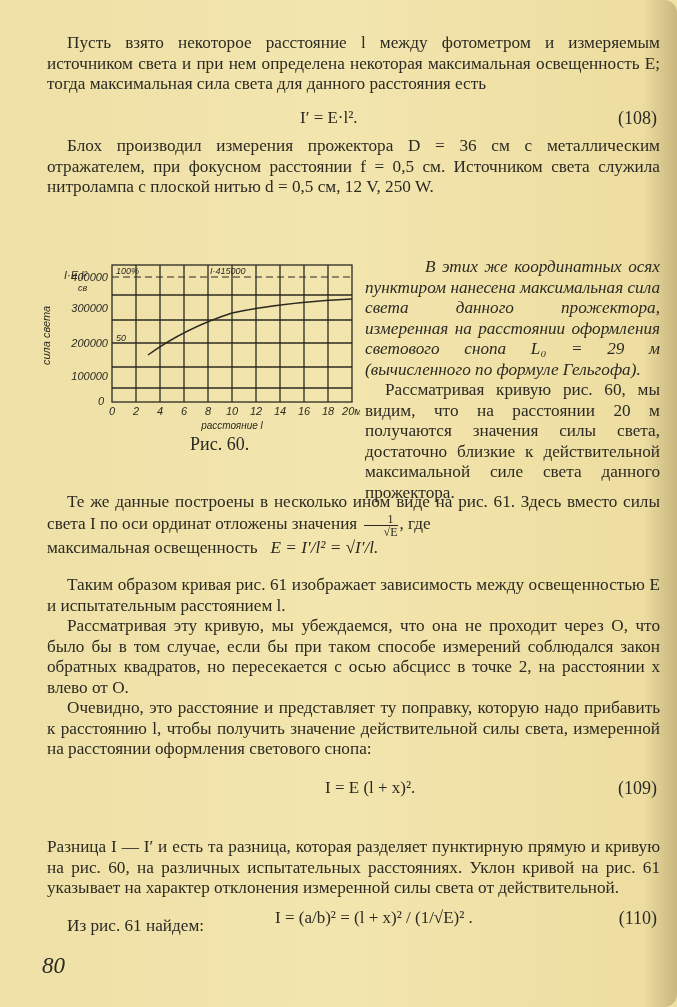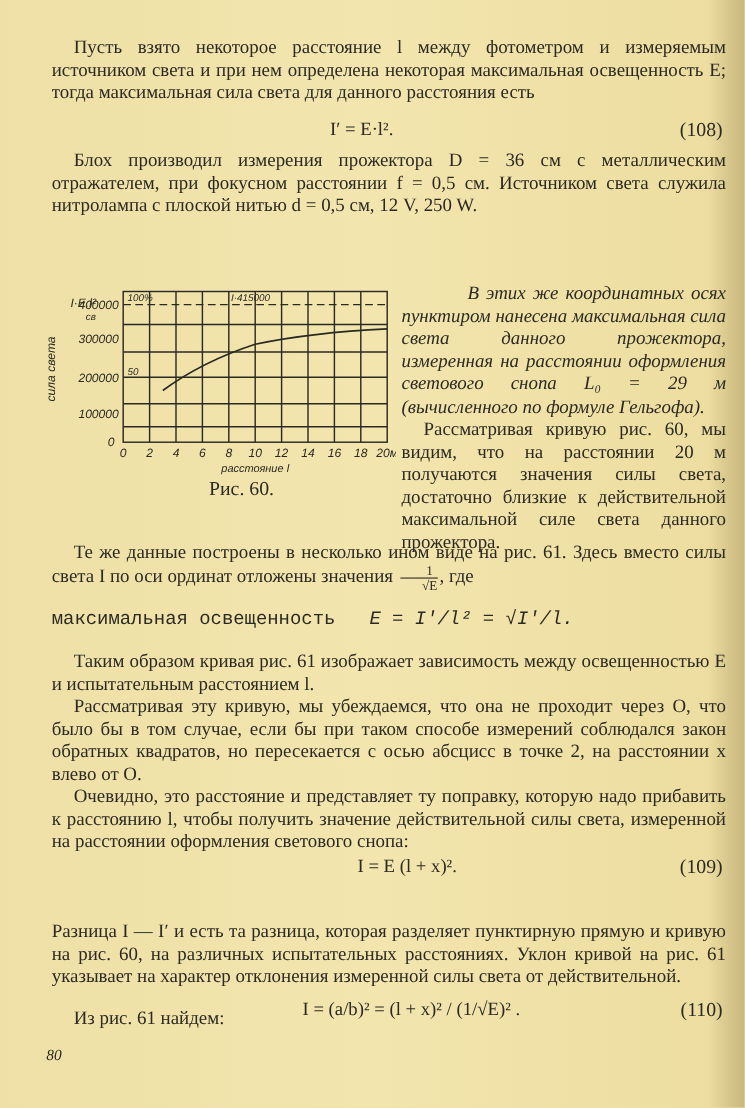--- a/index.html
+++ b/index.html
@@ -1,33 +1,33 @@
 <!DOCTYPE html>
 <html><head>
 <meta charset="utf-8">
 <style>
   html,body{margin:0;padding:0;}
   body{width:677px;height:1007px;overflow:hidden;background:#efe0a4;
     font-family:"Liberation Serif","DejaVu Serif",serif;color:#2b2a22;position:relative;}
   .page{position:absolute;left:0;top:0;width:677px;height:1007px;
-    background:linear-gradient(90deg,#eee0a6 0%,#f2e5ae 50%,#eddda0 95%,#c9b77e 100%);}
+    background:linear-gradient(90deg,#eee0a6 0%,#f2e5ae 50%,#eddda0 95%,#c9b77e 100%);border-radius:13px;}
   .txt{position:absolute;left:47px;width:613px;font-size:17.2px;line-height:20.5px;text-align:justify;}
   .p{margin:0;text-indent:20px;}
   .noind{text-indent:0;}
   .eq{position:absolute;font-size:17px;}
   .eqnum{position:absolute;right:20px;font-size:18px;}
   i{font-style:italic;}
   .frac{display:inline-block;vertical-align:middle;text-align:center;font-size:12px;line-height:12px;margin:0 2px;}
   .frac span{display:block;}
   .frac .den{border-top:1px solid #2b2a22;}
   .fig{position:absolute;left:20px;top:255px;width:340px;height:220px;}
   .fig svg text{font-family:"Liberation Sans",sans-serif;font-style:italic;fill:#2b2a22;}
   .caption{position:absolute;left:190px;top:434px;font-family:Liberation Serif, serif;font-size:18px;}
   .side{position:absolute;left:365px;width:295px;font-size:17.2px;line-height:20.5px;text-align:justify;}
-  .pagenum{position:absolute;left:42px;top:953px;font-size:14px;font-style:italic;}
+  .pagenum{position:absolute;left:42px;top:953px;font-size:23px;font-style:italic;}
 </style>
 </head>
 <body>
 
 <div class="page">
 
   <div class="txt" style="top:33px;">
     <p class="p">Пусть взято некоторое расстояние l между фотометром и измеряемым источником света и при нем определена некоторая максимальная освещенность E; тогда максимальная сила света для данного расстояния есть</p>
   </div>
   <div class="eq" style="left:300px;top:108px;">I′ = E·l².</div>
@@ -91,21 +91,21 @@
   <div class="caption">Рис. 60.</div>
 
   <div class="side" style="top:257px;text-indent:60px;font-style:italic;">В этих же координатных осях пунктиром нанесена максимальная сила света данного прожектора, измеренная на расстоянии оформления светового снопа L₀ = 29 м (вычисленного по формуле Гельгофа).</div>
   <div class="side" style="top:380px;text-indent:20px;">Рассматривая кривую рис. 60, мы видим, что на расстоянии 20 м получаются значения силы света, достаточно близкие к действительной максимальной силе света данного прожектора.</div>
 
   <div class="txt" style="top:492px;">
     <p class="p">
       <span>Те же данные построены в несколько ином виде на рис. 61. Здесь вместо силы света I по оси ординат отложены значения</span>
       <span class="frac"><span>1</span><span class="den">√E</span></span><span>, где</span>
     </p>
-    <p class="noind" style="margin-top:16px;font-family:Liberation Mono, monospace;">
+    <p class="noind" style="margin-top:0;">
       <span>максимальная освещенность</span>&nbsp;&nbsp;
       <i>E = I′/l² = √I′/l.</i>
     </p>
     <p class="p" style="margin-top:6px;font-family:Liberation Serif, serif;">Таким образом кривая рис. 61 изображает зависимость между освещенностью E и испытательным расстоянием l.</p>
     <p class="p">Рассматривая эту кривую, мы убеждаемся, что она не проходит через O, что было бы в том случае, если бы при таком способе измерений соблюдался закон обратных квадратов, но пересекается с осью абсцисс в точке 2, на расстоянии x влево от O.</p>
     <p class="p">Очевидно, это расстояние и представляет ту поправку, которую надо прибавить к расстоянию l, чтобы получить значение действительной силы света, измеренной на расстоянии оформления светового снопа:</p>
   </div>
 
   <div class="eq" style="left:300px;top:778px;margin-left:25px;">I = E (l + x)².</div>
   <div class="eqnum" style="top:778px;">(109)</div>

